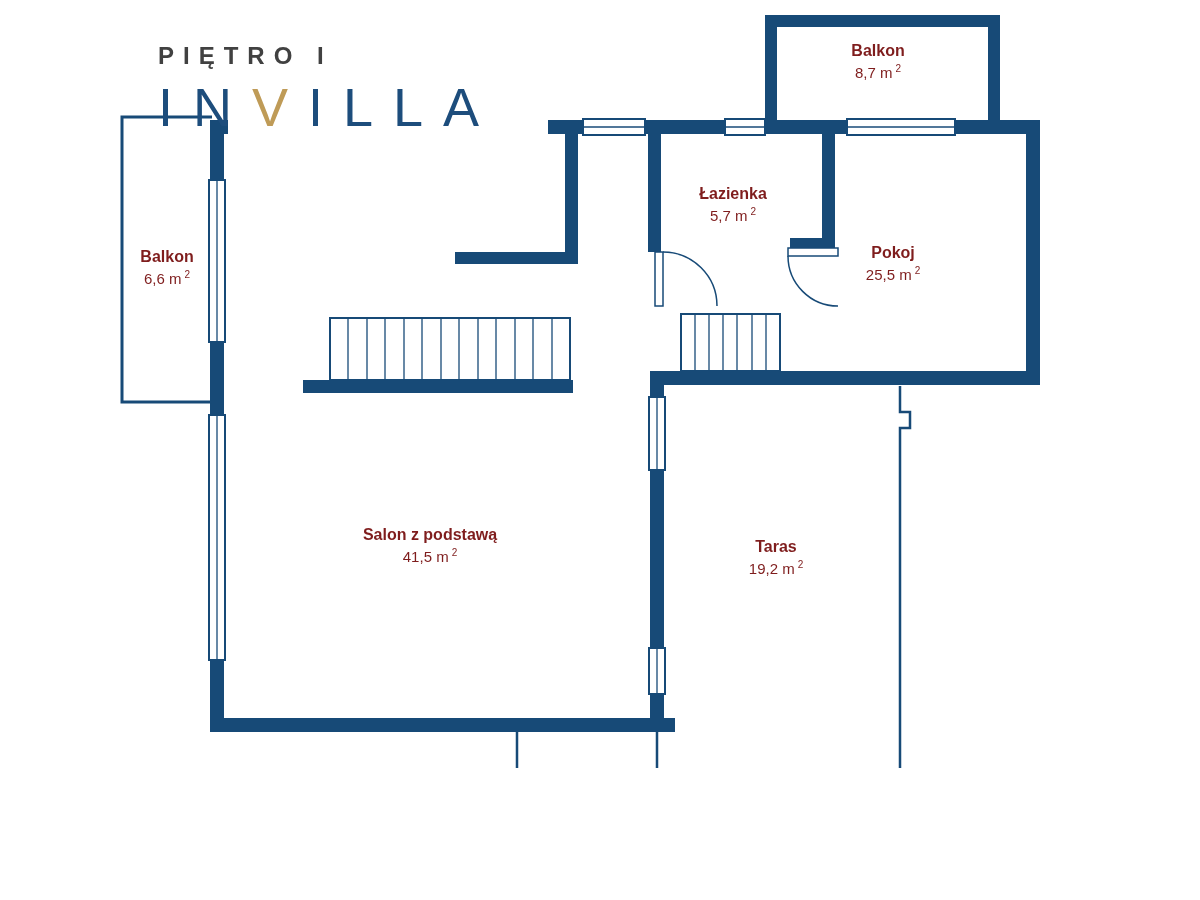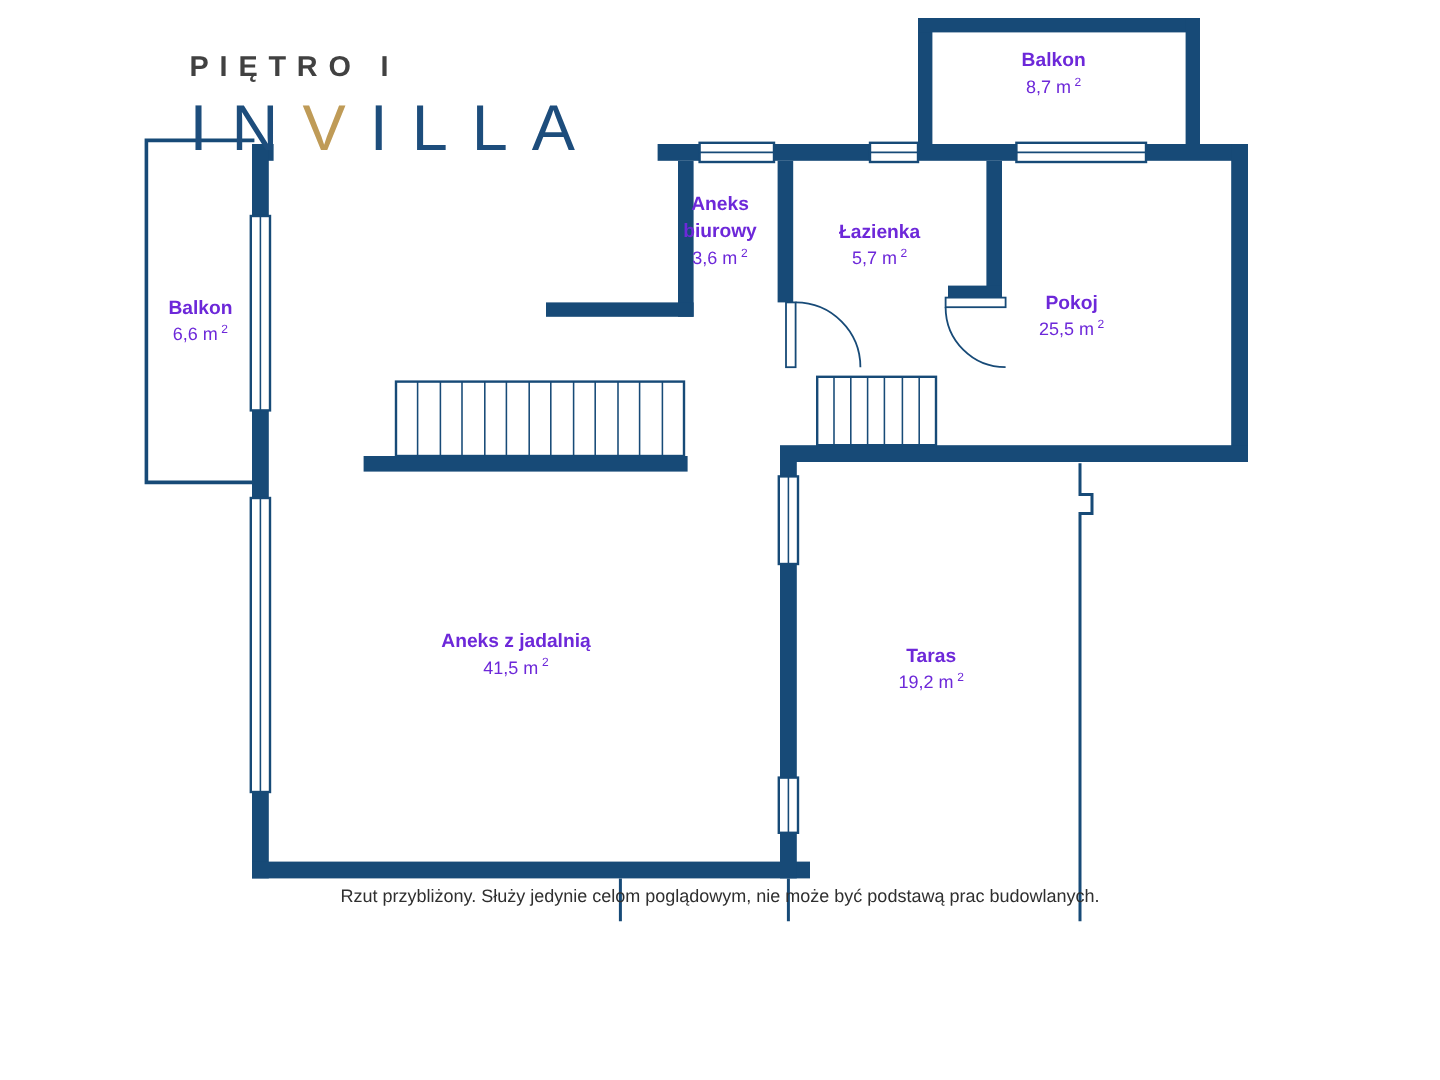--- a/index.html
+++ b/index.html
@@ -1,20 +1,20 @@
 <!DOCTYPE html>
 <html><head>
 <meta charset="utf-8">
 <style>
   *{margin:0;padding:0;box-sizing:border-box}
   html,body{background:#fff}
   body{font-family:"Liberation Sans",sans-serif}
   .canvas{position:relative;width:1200px;height:768px;background:#fff;overflow:hidden}
   .plan-svg{position:absolute;left:0;top:0;z-index:1}
-  .room-label{position:absolute;transform:translate(-50%,-50%);text-align:center;color:#6d28d9;line-height:1.4;z-index:2}
+  .room-label{position:absolute;transform:translate(-50%,-50%);text-align:center;color:#7f1d1d;line-height:1.4;z-index:2}
   .room-label .name{font-weight:bold;font-size:16px;white-space:nowrap}
   .room-label .name.wrap{white-space:normal}
   .room-label .area{font-size:15px;white-space:nowrap}
   .room-label sup{font-size:10px;margin-left:3px}
   .logo{position:absolute;left:158px;top:42px;z-index:3}
   .logo .line1{font-size:24px;font-weight:bold;letter-spacing:9px;color:#414141;margin-bottom:10px}
   .logo .line2{font-size:54px;font-weight:normal;letter-spacing:20px;color:#1d4d7c;line-height:1}
   .logo .gold{color:#bf9b57}
   .footer{position:absolute;left:0;right:0;bottom:12px;text-align:center;font-size:15px;color:#2f2f2f;z-index:2}
 </style>
@@ -130,40 +130,35 @@
     <div class="name">Balkon</div>
     <div class="area"><span>8,7 m</span><sup>2</sup></div>
   </div>
 
   <div class="room-label" style="left:167px;top:268px">
     <div class="name">Balkon</div>
     <div class="area"><span>6,6 m</span><sup>2</sup></div>
   </div>
 
 
-  <div class="room-label" style="left:600px;top:193px;width:96px">
-    <div class="name wrap">Aneks biurowy</div>
-    <div class="area"><span>3,6 m</span><sup>2</sup></div>
-  </div>
 
   <div class="room-label" style="left:733px;top:205px">
     <div class="name">Łazienka</div>
     <div class="area"><span>5,7 m</span><sup>2</sup></div>
   </div>
 
   <div class="room-label" style="left:893px;top:264px">
     <div class="name">Pokoj</div>
     <div class="area"><span>25,5 m</span><sup>2</sup></div>
   </div>
 
   <div class="room-label" style="left:430px;top:546px">
-    <div class="name">Aneks z jadalnią</div>
+    <div class="name">Salon z podstawą</div>
     <div class="area"><span>41,5 m</span><sup>2</sup></div>
   </div>
 
   <div class="room-label" style="left:776px;top:558px">
     <div class="name">Taras</div>
     <div class="area"><span>19,2 m</span><sup>2</sup></div>
   </div>
 
-  <div class="footer">Rzut przybliżony. Służy jedynie celom poglądowym, nie może być podstawą prac budowlanych.</div>
 
 </div>
 
 </body></html>

